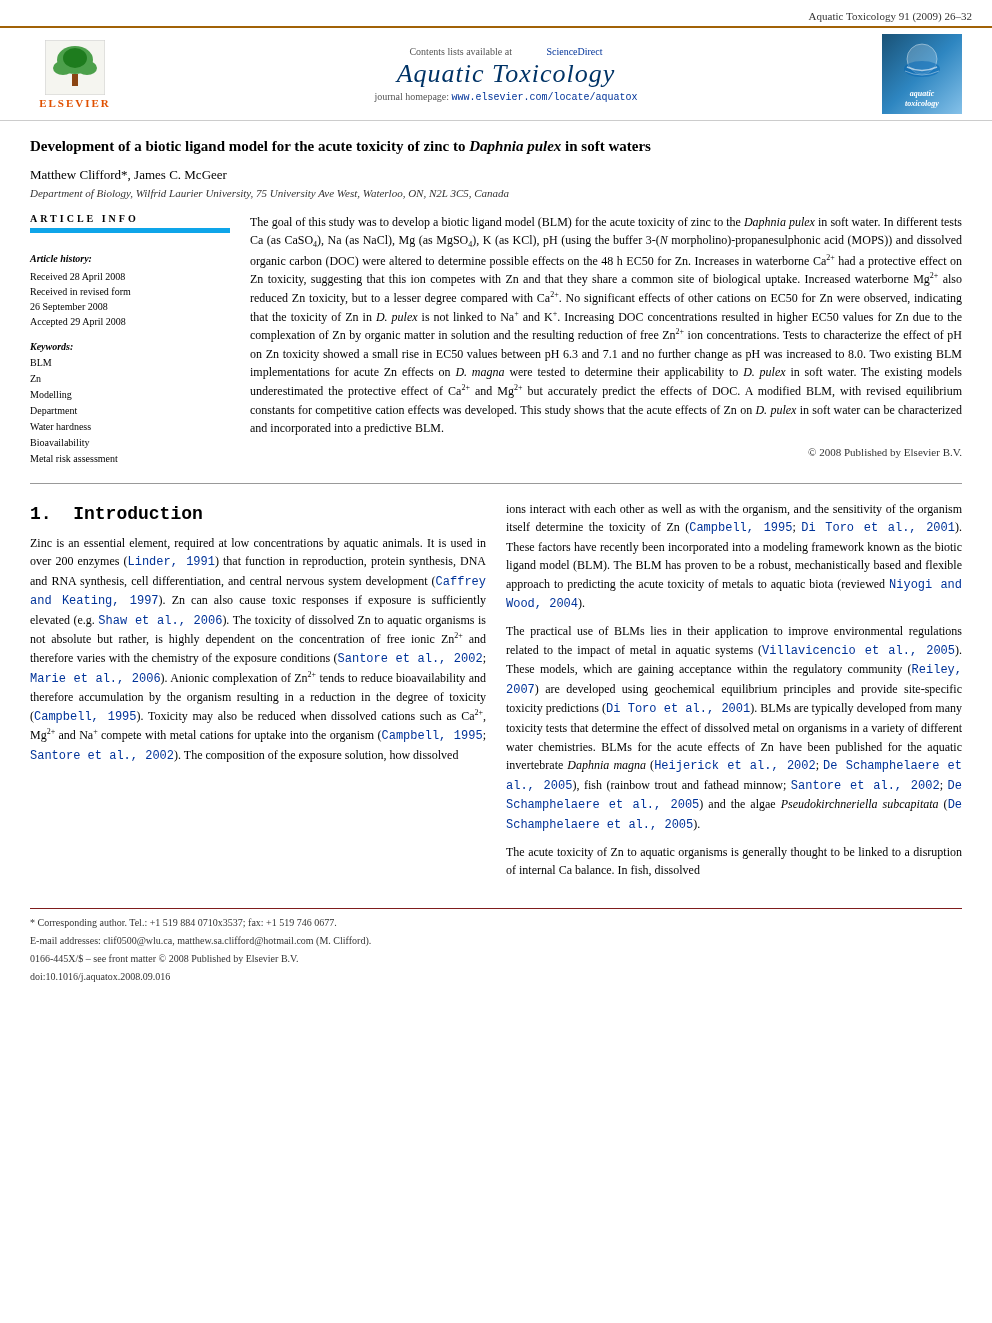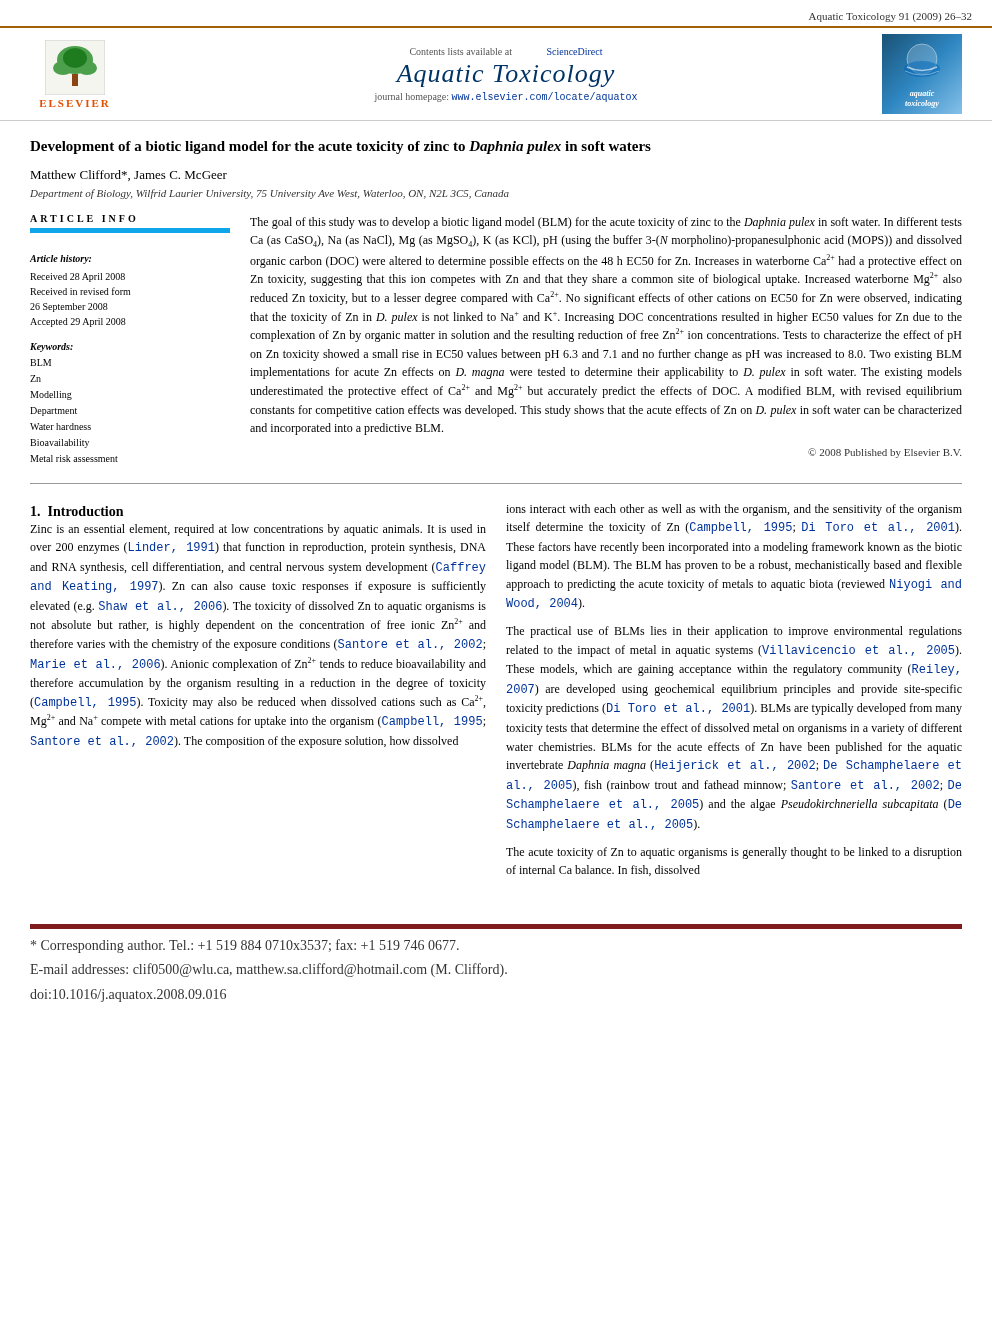--- a/index.html
+++ b/index.html
@@ -227,38 +227,39 @@
     }
     .body-text {
       font-size: 12px;
       line-height: 1.55;
       text-align: justify;
     }
     .body-text p {
       margin-bottom: 8px;
     }
     .section-heading {
-      font-size: 14px;
-      font-weight: bold;
-      margin-bottom: 0;
+      font-size: 18px;
+      font-weight: bold;
+      margin-bottom: 10px;
       margin-top: 4px;
+      font-family: Liberation Mono, monospace;
     }
 
     .link-blue {
       color: #003399;
       text-decoration: none;
       font-family: Liberation Mono, monospace;
     }
 
     
     .footnotes {
-      margin-top: 36px;
-      border-top: 5px solid #7f1d1d;
+      margin-top: 20px;
+      border-top: 1px solid #7f1d1d;
       padding-top: 6px;
-      font-size: 14px;
+      font-size: 10px;
       line-height: 1.6;
       color: #333;
     }
     .footnote-item {
       margin-bottom: 2px;
     }
 
     sup {
       font-size: 8px;
       vertical-align: super;
@@ -373,17 +374,18 @@
           <p>ions interact with each other as well as with the organism, and the sensitivity of the organism itself determine the toxicity of Zn (<a href="#" class="link-blue">Campbell, 1995</a>; <a href="#" class="link-blue">Di Toro et al., 2001</a>). These factors have recently been incorporated into a modeling framework known as the biotic ligand model (BLM). The BLM has proven to be a robust, mechanistically based and flexible approach to predicting the acute toxicity of metals to aquatic biota (reviewed <a href="#" class="link-blue">Niyogi and Wood, 2004</a>).</p>
           <p>The practical use of BLMs lies in their application to improve environmental regulations related to the impact of metal in aquatic systems (<a href="#" class="link-blue">Villavicencio et al., 2005</a>). These models, which are gaining acceptance within the regulatory community (<a href="#" class="link-blue">Reiley, 2007</a>) are developed using geochemical equilibrium principles and provide site-specific toxicity predictions (<a href="#" class="link-blue">Di Toro et al., 2001</a>). BLMs are typically developed from many toxicity tests that determine the effect of dissolved metal on organisms in a variety of different water chemistries. BLMs for the acute effects of Zn have been published for the aquatic invertebrate <em>Daphnia magna</em> (<a href="#" class="link-blue">Heijerick et al., 2002</a>; <a href="#" class="link-blue">De Schamphelaere et al., 2005</a>), fish (rainbow trout and fathead minnow; <a href="#" class="link-blue">Santore et al., 2002</a>; <a href="#" class="link-blue">De Schamphelaere et al., 2005</a>) and the algae <em>Pseudokirchneriella subcapitata</em> (<a href="#" class="link-blue">De Schamphelaere et al., 2005</a>).</p>
           <p>The acute toxicity of Zn to aquatic organisms is generally thought to be linked to a disruption of internal Ca balance. In fish, dissolved</p>
         </div>
       </div>
     </div>
 
     <div class="footnotes">
       <div class="footnote-item">* Corresponding author. Tel.: +1 519 884 0710x3537; fax: +1 519 746 0677.</div>
       <div class="footnote-item">E-mail addresses: clif0500@wlu.ca, matthew.sa.clifford@hotmail.com (M. Clifford).</div>
+      <div class="footnote-item">0166-445X/$ – see front matter © 2008 Published by Elsevier B.V.</div>
       <div class="footnote-item">doi:10.1016/j.aquatox.2008.09.016</div>
     </div>
 
   </div>
 </div>
 
 </body></html>

